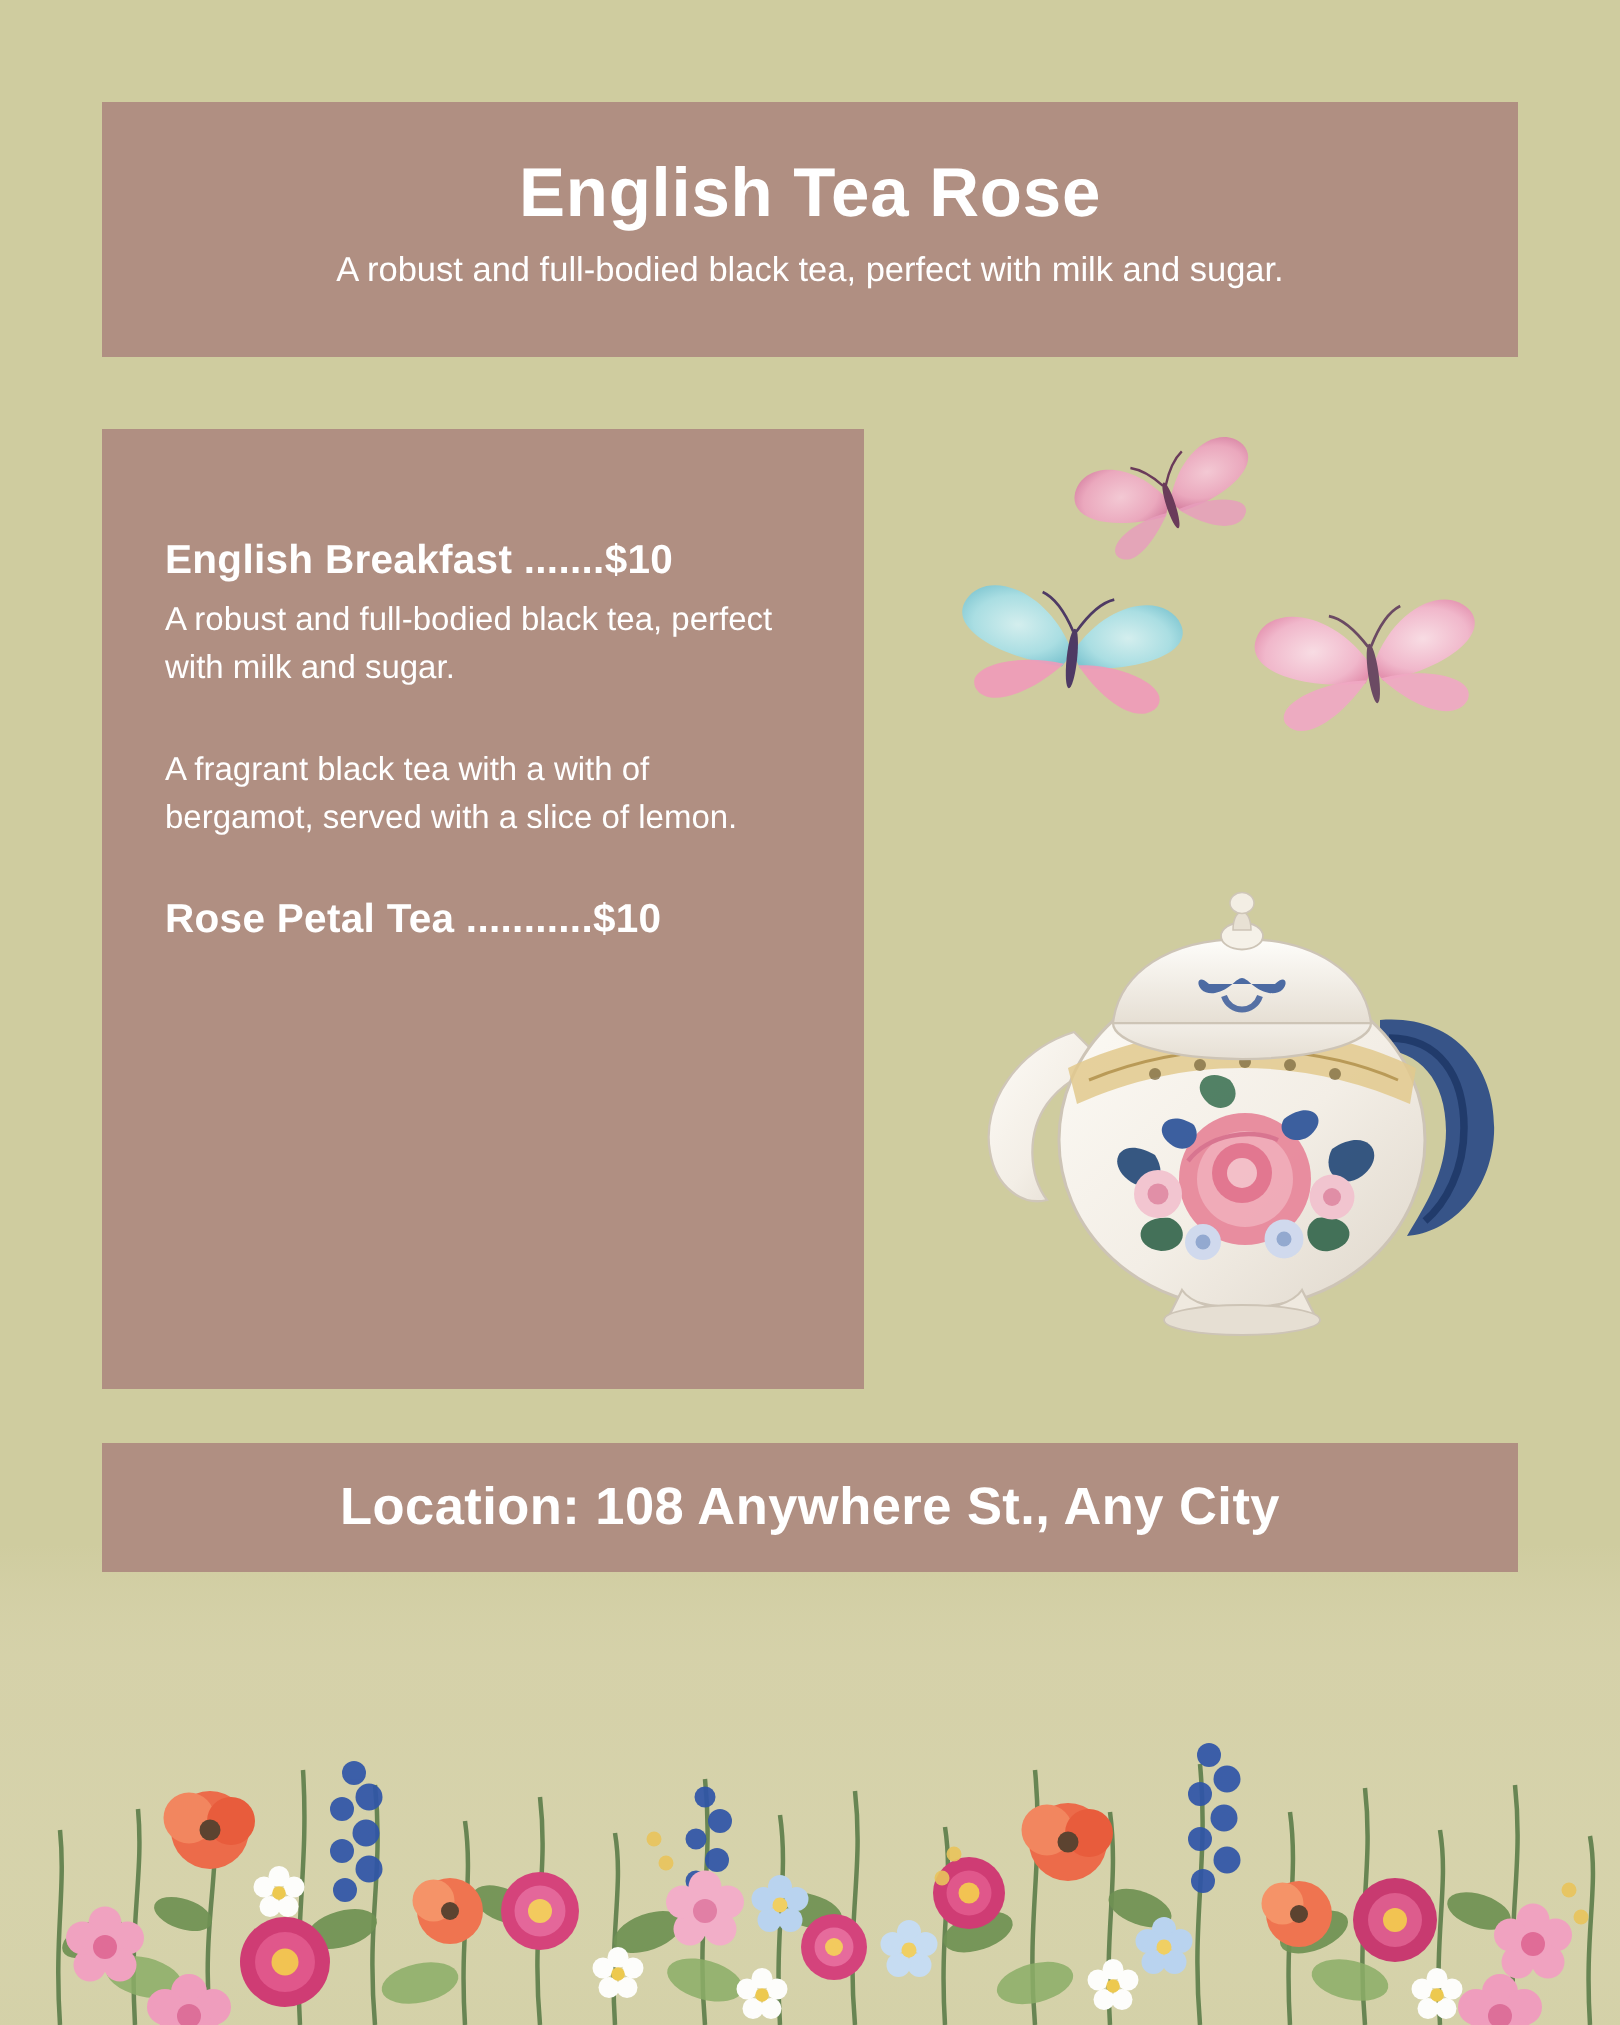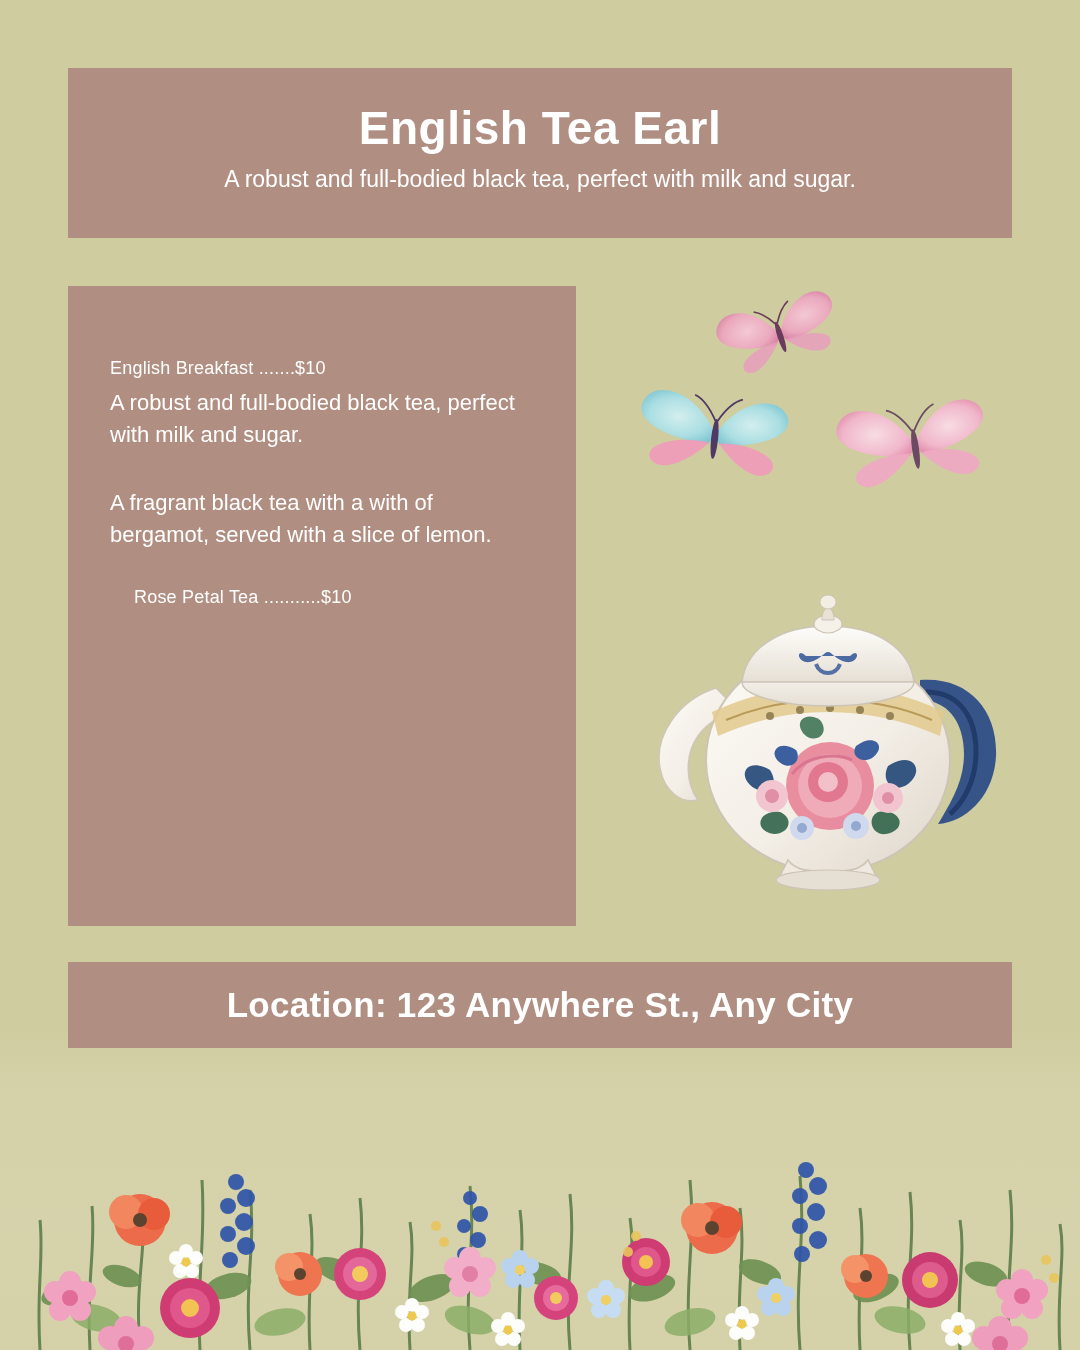--- a/index.html
+++ b/index.html
@@ -65,25 +65,25 @@
     width: 508px;
     height: 640px;
     background: #b08f82;
     box-sizing: border-box;
     padding: 72px 0 0 42px;
   }
   .menu-item {
     margin-bottom: 36px;
     width: 420px;
   }
-  .menu-item:last-child { margin-bottom: 0; margin-left: 24px; }
+  .menu-item:last-child { margin-bottom: 0; }
   .item-title {
     color: #ffffff;
-    font-size: 18px;
-    font-weight: 400;
+    font-size: 27px;
+    font-weight: 700;
     margin: 0 0 8px 0;
     letter-spacing: 0.2px;
     white-space: nowrap;
   }
   .item-desc {
     color: #ffffff;
     font-size: 22px;
     font-weight: 400;
     line-height: 1.45;
     margin: 0;
@@ -140,21 +140,21 @@
     overflow: hidden;
   }
   .flower-border svg { display: block; }
 </style>
 </head>
 <body>
 
 <div class="poster">
 
   <div class="header-band">
-    <div class="header-title">English Tea Earl</div>
+    <div class="header-title">English Tea Rose</div>
     <div class="header-sub">A robust and full-bodied black tea, perfect with milk and sugar.</div>
   </div>
 
   <div class="menu-card">
 
     <div class="menu-item">
       <div class="item-title">English Breakfast .......$10</div>
       <div class="item-desc">A robust and full-bodied black tea, perfect with milk and sugar.</div>
     </div>
 
@@ -545,16 +545,16 @@
           <circle cx="444" cy="212" r="5"></circle>
         <circle cx="636" cy="206" r="5"></circle>
           <circle cx="628" cy="222" r="5"></circle>
         <circle cx="1046" cy="230" r="5"></circle>
           <circle cx="1054" cy="248" r="5"></circle>
       </g>
     </svg>
   </div>
 
   <div class="location-band">
-    <div class="location-text">Location: 123 Anywhere St., Any City</div>
+    <div class="location-text">Location: 108 Anywhere St., Any City</div>
   </div>
 
 </div>
 
 </body></html>

